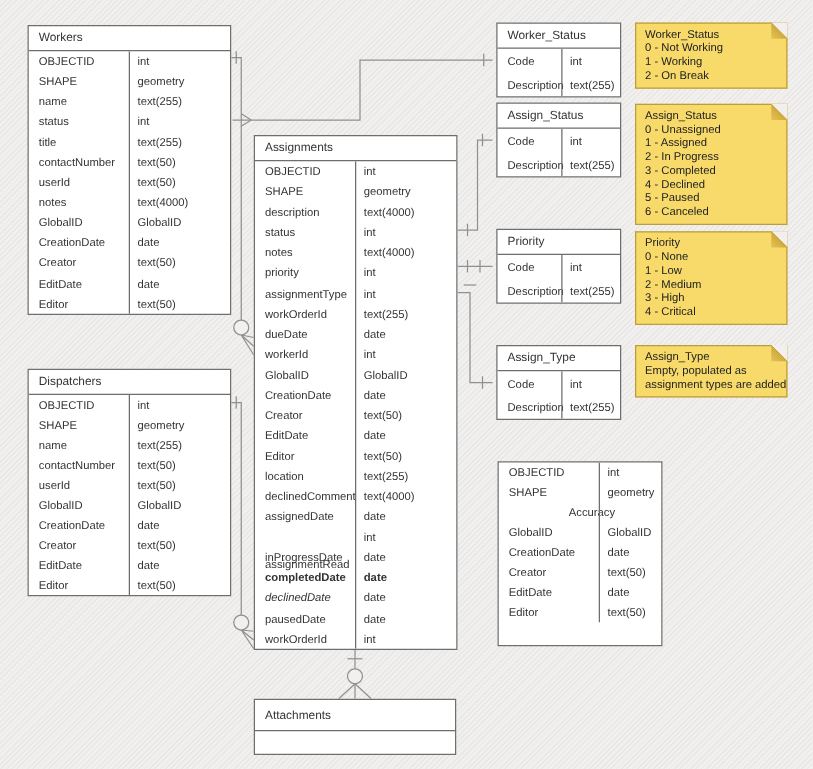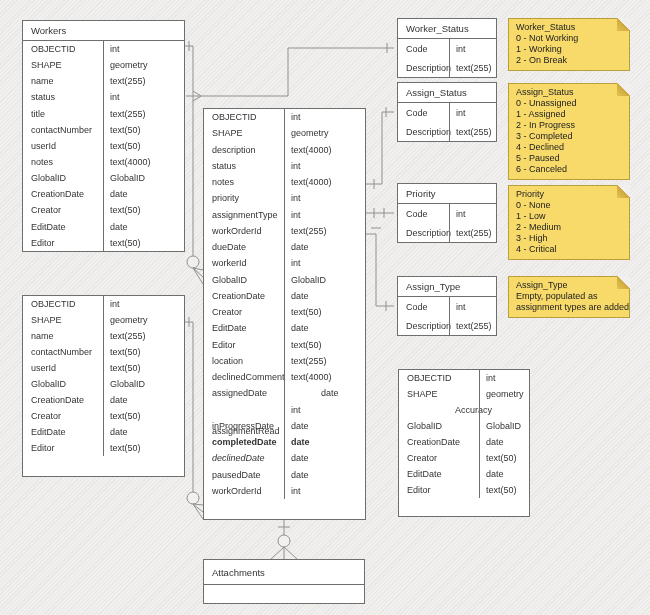--- a/index.html
+++ b/index.html
@@ -135,20 +135,21 @@
           <span class="f" style="width: 80px;">EditDate</span>
           <span class="t">date</span>
         </div>
         <div class="er-row" style="height: 16.1538px;">
           <span class="f" style="width: 80px;">Editor</span>
           <span class="t">text(50)</span>
         </div>
       </div>
     </div>
     <div class="er-table" style="left: 22px; top: 295px; width: 163px; height: 182px;">
+      <div class="er-head" style="height: 20px;">Dispatchers</div>
       <div class="er-body" style="height: 160px;">
         <div class="er-colsep" style="left: 80px;"></div>
         <div class="er-row" style="height: 16px;">
           <span class="f" style="width: 80px;">OBJECTID</span>
           <span class="t">int</span>
         </div>
         <div class="er-row" style="height: 16px;">
           <span class="f" style="width: 80px;">SHAPE</span>
           <span class="t">geometry</span>
         </div>
@@ -180,20 +181,21 @@
           <span class="f" style="width: 80px;">EditDate</span>
           <span class="t">date</span>
         </div>
         <div class="er-row" style="height: 16px;">
           <span class="f" style="width: 80px;">Editor</span>
           <span class="t">text(50)</span>
         </div>
       </div>
     </div>
     <div class="er-table" style="left: 203px; top: 108px; width: 163px; height: 412px;">
+      <div class="er-head" style="height: 20px;">Assignments</div>
       <div class="er-body" style="height: 390px;">
         <div class="er-colsep" style="left: 80px;"></div>
         <div class="er-row" style="height: 16.25px;">
           <span class="f" style="width: 80px;">OBJECTID</span>
           <span class="t">int</span>
         </div>
         <div class="er-row" style="height: 16.25px;">
           <span class="f" style="width: 80px;">SHAPE</span>
           <span class="t">geometry</span>
         </div>
@@ -250,21 +252,21 @@
           <span class="t">text(50)</span>
         </div>
         <div class="er-row" style="height: 16.25px;">
           <span class="f" style="width: 80px;">location</span>
           <span class="t">text(255)</span>
         </div>
         <div class="er-row" style="height: 16.25px;">
           <span class="f" style="width: 80px;">declinedComment</span>
           <span class="t">text(4000)</span>
         </div>
-        <div class="er-row" style="height: 16.25px; gap: 30px;">
+        <div class="er-row" style="height: 16.25px;">
           <span class="f" style="width: 80px;">assignedDate</span>
           <span class="t">date</span>
         </div>
         <div class="er-row" style="height: 16.25px;">
           <span class="f" style="width: 80px; margin-top: 42px;">assignmentRead</span>
           <span class="t">int</span>
         </div>
         <div class="er-row" style="height: 16.25px;">
           <span class="f" style="width: 80px;">inProgressDate</span>
           <span class="t">date</span>

